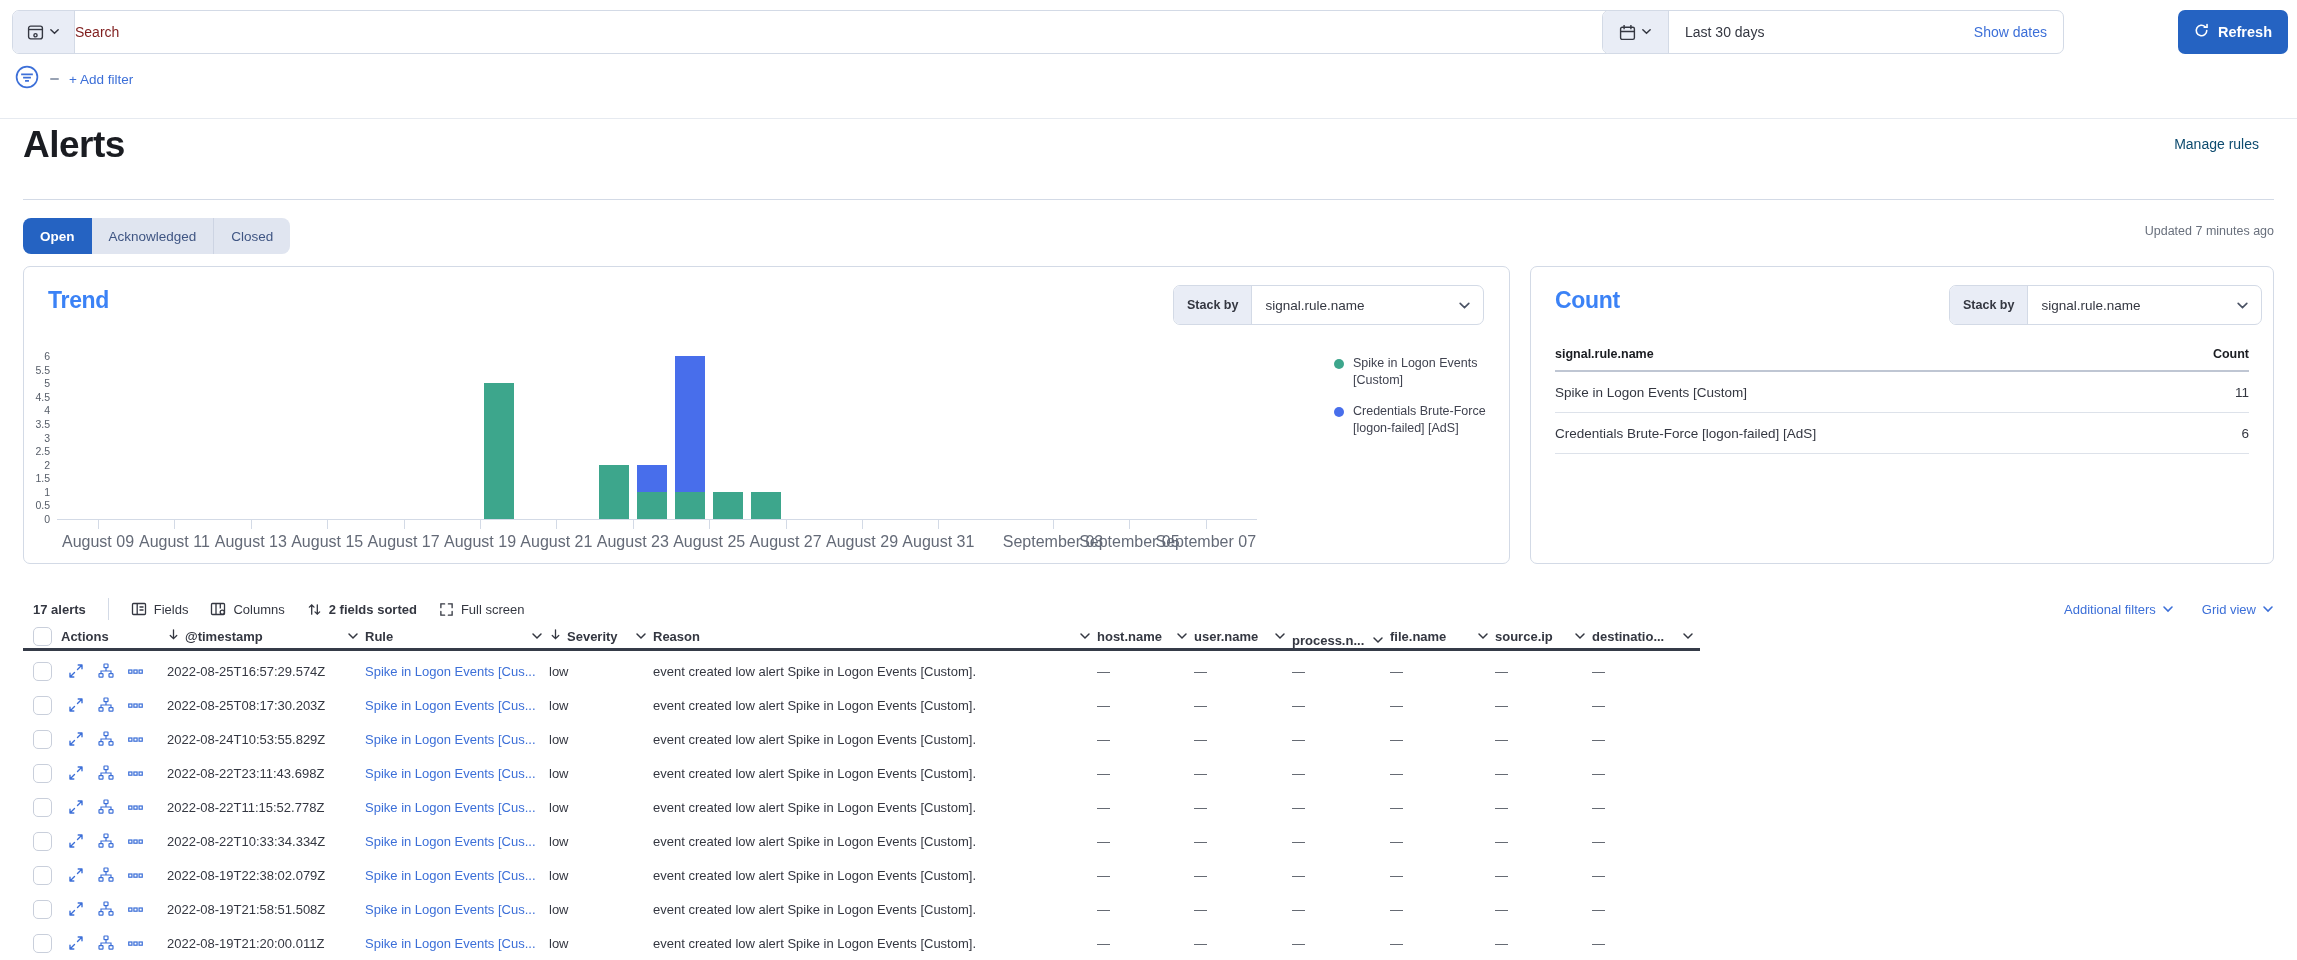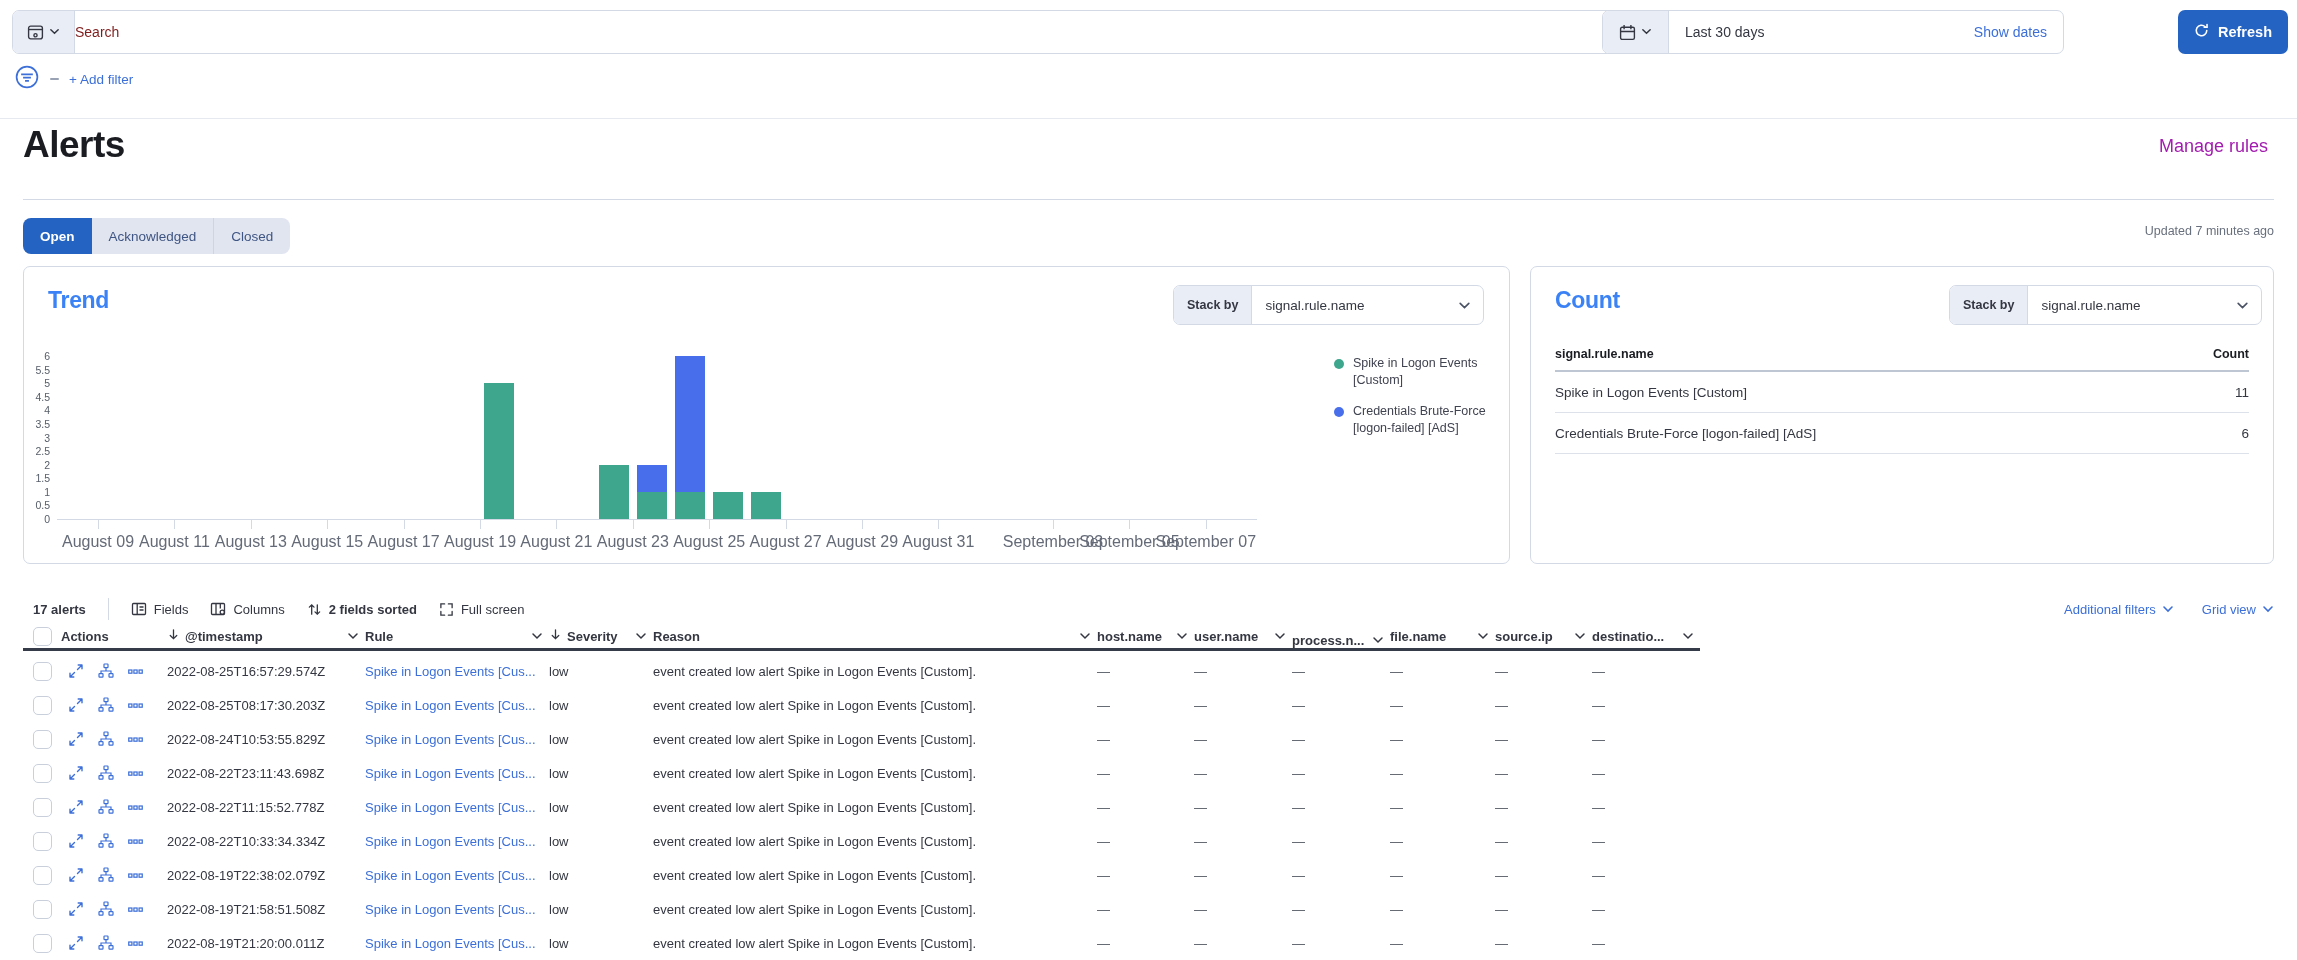--- a/index.html
+++ b/index.html
@@ -24,21 +24,21 @@
   .refresh-btn { left:2178px; top:10px; width:110px; height:44px; background:#2563C2; border:none; border-radius:7px;
     color:#fff; font-size:14.5px; font-weight:700; display:flex; align-items:center; justify-content:center; gap:9px;
     font-family:inherit; cursor:pointer; }
   .filter-row { left:14px; top:62px; height:34px; display:flex; align-items:center; gap:10px; }
   .filter-dash { width:9px; height:2px; background:#98A2B3; border-radius:1px; }
   .add-filter { color:#3C6FD8; font-size:13.5px; cursor:pointer; }
   .hdr-line { left:0; right:0; top:118px; border-top:1px solid #E6EAF0; }
 
   
   .page-title { left:23px; top:124px; font-size:37px; font-weight:700; color:#1A1C21; letter-spacing:-0.5px; }
-  .manage-rules { right:29px; top:136px; font-size:18px; color:#a21caf; cursor:pointer; }
+  .manage-rules { right:38px; top:136px; font-size:14px; color:#0c4a6e; cursor:pointer; }
   .divider2 { left:23px; right:23px; top:199px; border-top:1px solid #D3DAE6; }
 
   
   .tab-group { left:23px; top:218px; height:36px; display:flex; border-radius:8px; overflow:hidden; }
   .tab { height:36px; padding:0 17px; font-size:13.5px; display:flex; align-items:center; cursor:pointer;
     background:#E0E5F0; color:#3F5583; font-weight:500; border-right:1px solid #CDD4E3; }
   .tab:last-child { border-right:none; }
   .tab.active { background:#2563C2; color:#fff; font-weight:600; border-right:none; }
   .updated { right:23px; top:224px; font-size:12.5px; color:#69707D; }
 

